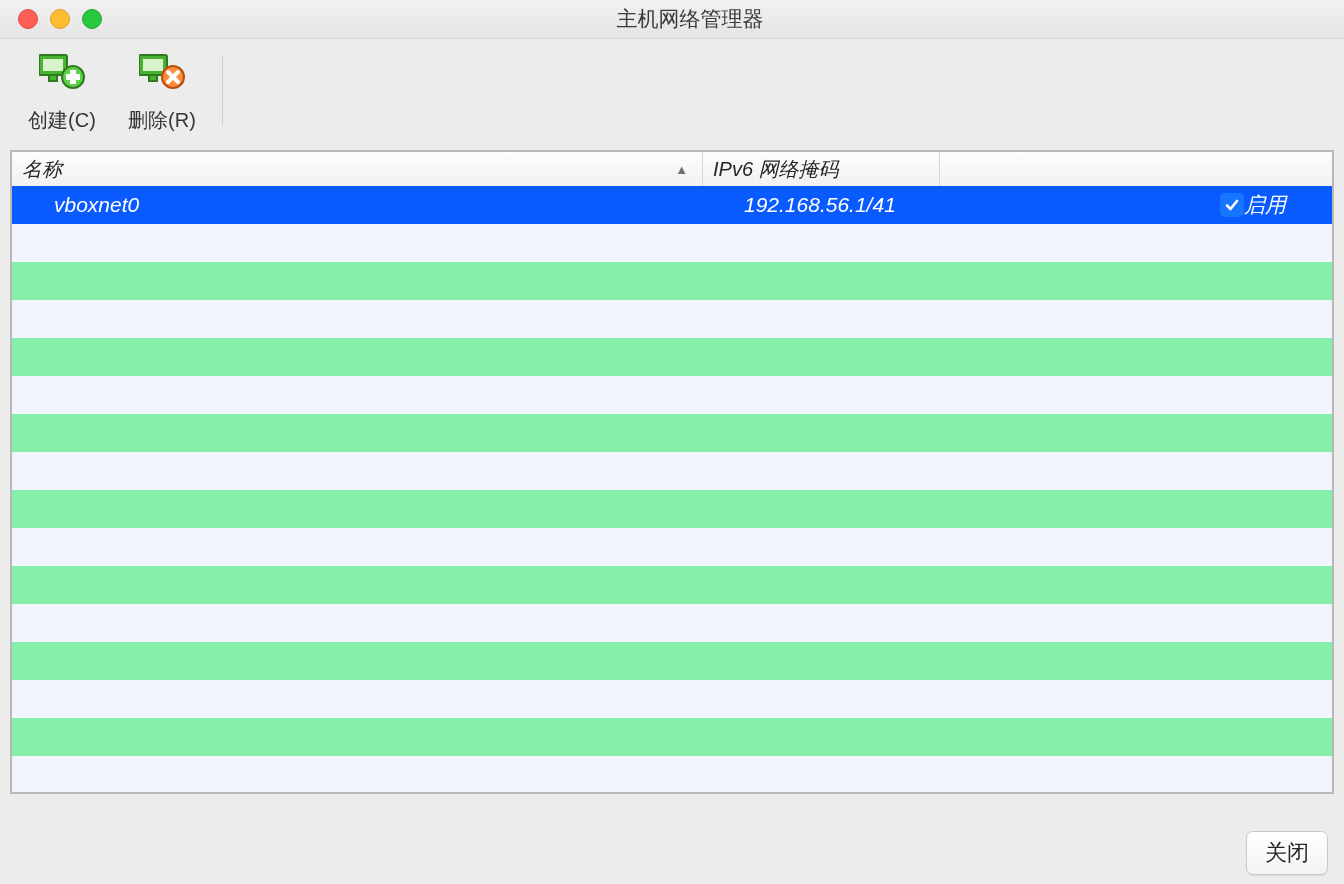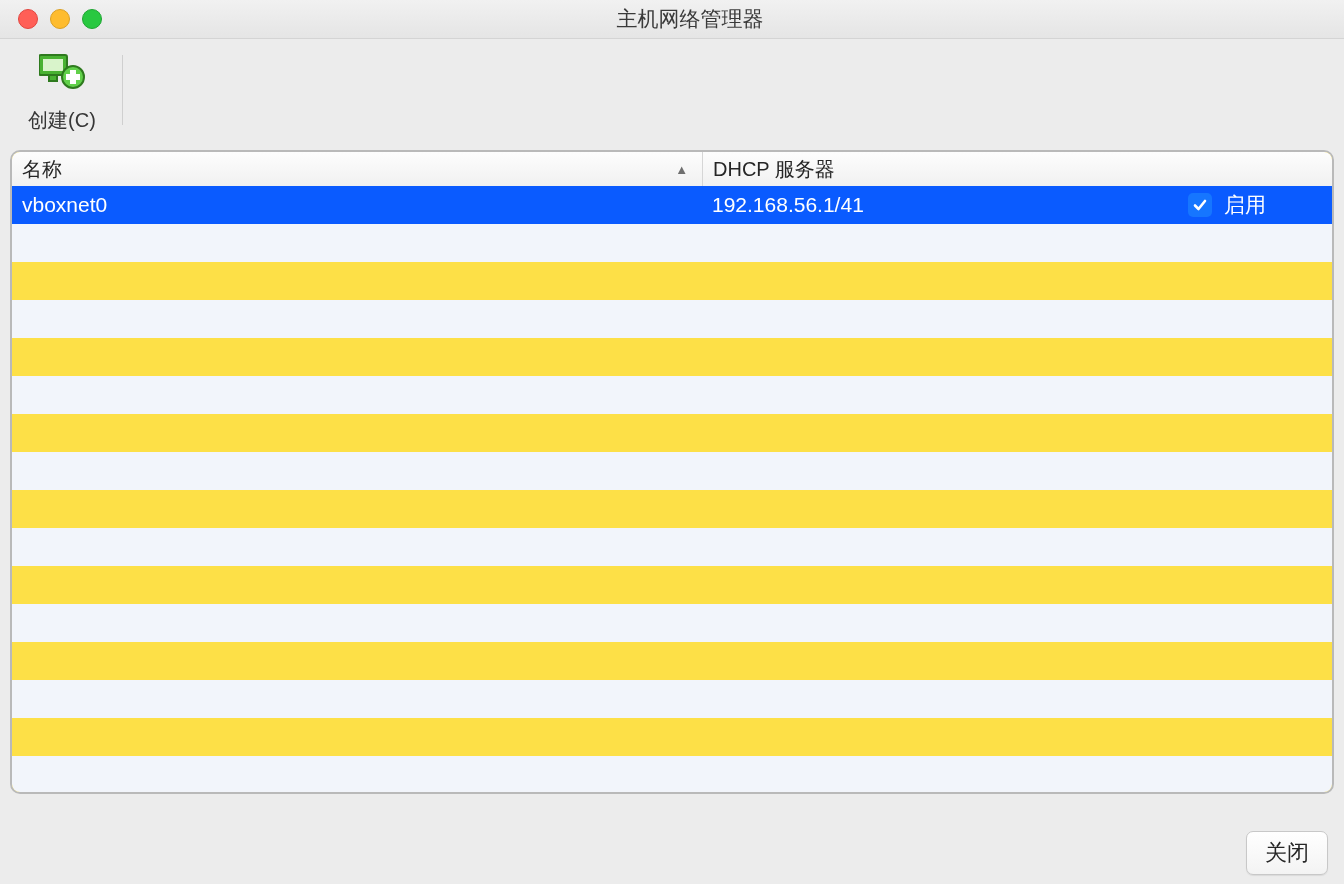--- a/index.html
+++ b/index.html
@@ -12,33 +12,33 @@
   .tl.yellow{background:#febc2e;border:1px solid #dba023;}
   .tl.green{background:#28c840;border:1px solid #1fa532;}
   .title{position:absolute;left:0;right:0;text-align:center;font-size:21px;color:#3a3a3a;padding-left:36px;}
   
   .toolbar{height:102px;display:flex;align-items:center;padding:0 12px;background:#ececec;}
   .tool{width:100px;height:90px;display:flex;flex-direction:column;align-items:center;justify-content:center;gap:16px;border-radius:6px;}
   .tool .lbl{font-size:20px;color:#363636;}
   .separator{width:1px;height:70px;background:#cfcfcf;margin:0 10px;}
   .iconwrap{width:48px;height:44px;display:flex;align-items:center;justify-content:center;}
   
-  .panel{position:absolute;left:10px;right:10px;top:150px;height:640px;background:#fde047;border:2px solid #b9b9b9;border-radius:10px;display:flex;flex-direction:column;overflow:hidden;}
+  .panel{position:absolute;left:10px;right:10px;top:150px;height:640px;background:#86efac;border:2px solid #b9b9b9;border-radius:0;display:flex;flex-direction:column;overflow:hidden;font-style:italic;}
   .thead{display:flex;height:34px;align-items:stretch;background:linear-gradient(#fdfdfd,#f1f1f1);}
   .th{display:flex;align-items:center;padding:0 10px;font-size:20px;color:#262626;border-right:1px solid #d6d6d6;position:relative;white-space:nowrap;}
   .th .sort{margin-left:auto;margin-right:4px;font-size:13px;color:#6f6f6f;}
   .rows{flex:1;overflow:auto;}
   .row{display:flex;height:38px;align-items:center;}
   .row.alt{background:#f2f5fb;}
-  .row.sel{background:#0a5bff;color:#fff;}
+  .row.sel{background:#0a5bff;color:#fff;padding-left:32px;}
   .cell{padding:0 10px;font-size:21px;white-space:nowrap;overflow:hidden;}
   .c-name{flex:0 0 670px;}
   .c-v4{flex:0 0 220px;}
   .c-v6{flex:0 0 216px;}
-  .c-dhcp{flex:1;display:flex;align-items:center;gap:12px;}
+  .c-dhcp{flex:1;display:flex;align-items:center;}
   .check{width:24px;height:24px;border-radius:5px;background:#1676ff;display:flex;align-items:center;justify-content:center;}
   .check svg{width:16px;height:16px;}
   
   .footer{position:absolute;left:0;right:0;bottom:0;height:62px;display:flex;align-items:center;justify-content:flex-end;padding:0 16px;}
   .btn{background:linear-gradient(#fff,#f3f3f3);border:1px solid #c8c8c8;border-radius:7px;padding:6px 18px;font-size:22px;color:#262626;box-shadow:0 1px 1px rgba(0,0,0,.08);}
 </style>
 </head>
 <body>
 
 <div class="titlebar">
@@ -58,33 +58,45 @@
         <rect x="4" y="10" width="20" height="12" fill="#d9f4cb"></rect>
         <rect x="10" y="26" width="8" height="6" fill="#49b232" stroke="#2e7a1e" stroke-width="2"></rect>
         <circle cx="34" cy="28" r="11" fill="#61d04a" stroke="#2e7a1e" stroke-width="2"></circle>
         <rect x="31" y="21" width="6" height="14" fill="#fff"></rect>
         <rect x="27" y="25" width="14" height="6" fill="#fff"></rect>
       </svg>
     </div>
     <div class="lbl">创建(C)</div>
   </div>
 
+  <div class="tool">
+    <div class="iconwrap">
+      <svg width="46" height="40" viewBox="0 0 46 40">
+        <rect x="0" y="6" width="28" height="20" rx="2" fill="#49b232" stroke="#2e7a1e" stroke-width="2"></rect>
+        <rect x="4" y="10" width="20" height="12" fill="#d9f4cb"></rect>
+        <rect x="10" y="26" width="8" height="6" fill="#49b232" stroke="#2e7a1e" stroke-width="2"></rect>
+        <circle cx="34" cy="28" r="11" fill="#ff8a3b" stroke="#b84f10" stroke-width="2"></circle>
+        <path d="M29 23 L39 33 M39 23 L29 33" stroke="#fff" stroke-width="4" stroke-linecap="round"></path>
+      </svg>
+    </div>
+    <div class="lbl">删除(R)</div>
+  </div>
 
   <div class="separator"></div>
 
 </div>
 
 <div class="panel">
   <div class="thead">
     <div class="th" style="flex:0 0 670px">
       <span>名称</span>
       <span class="sort">▲</span>
     </div>
-    <div class="th" style="flex:1;border-right:none">
-      <span>DHCP 服务器</span>
+    <div class="th" style="flex:0 0 216px">
+      <span>IPv6 网络掩码</span>
     </div>
   </div>
   <div class="rows" id="rows">
       <div class="row sel">
         <div class="cell c-name">vboxnet0</div>
         <div class="cell c-v4">192.168.56.1/41</div>
         <div class="cell c-v6"></div>
         <div class="cell c-dhcp">
           <div class="check">
             <svg viewBox="0 0 16 16">

